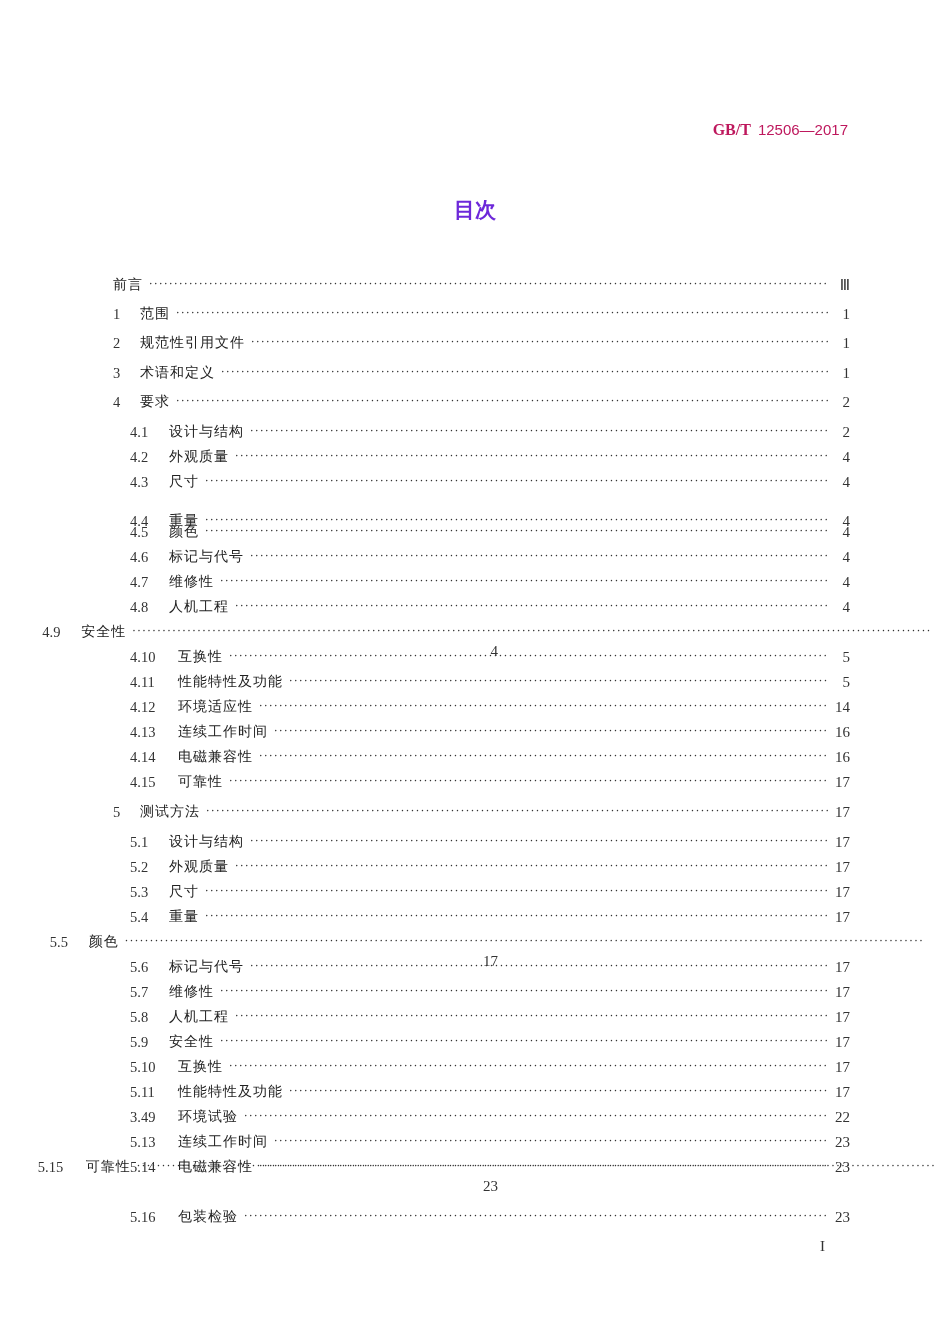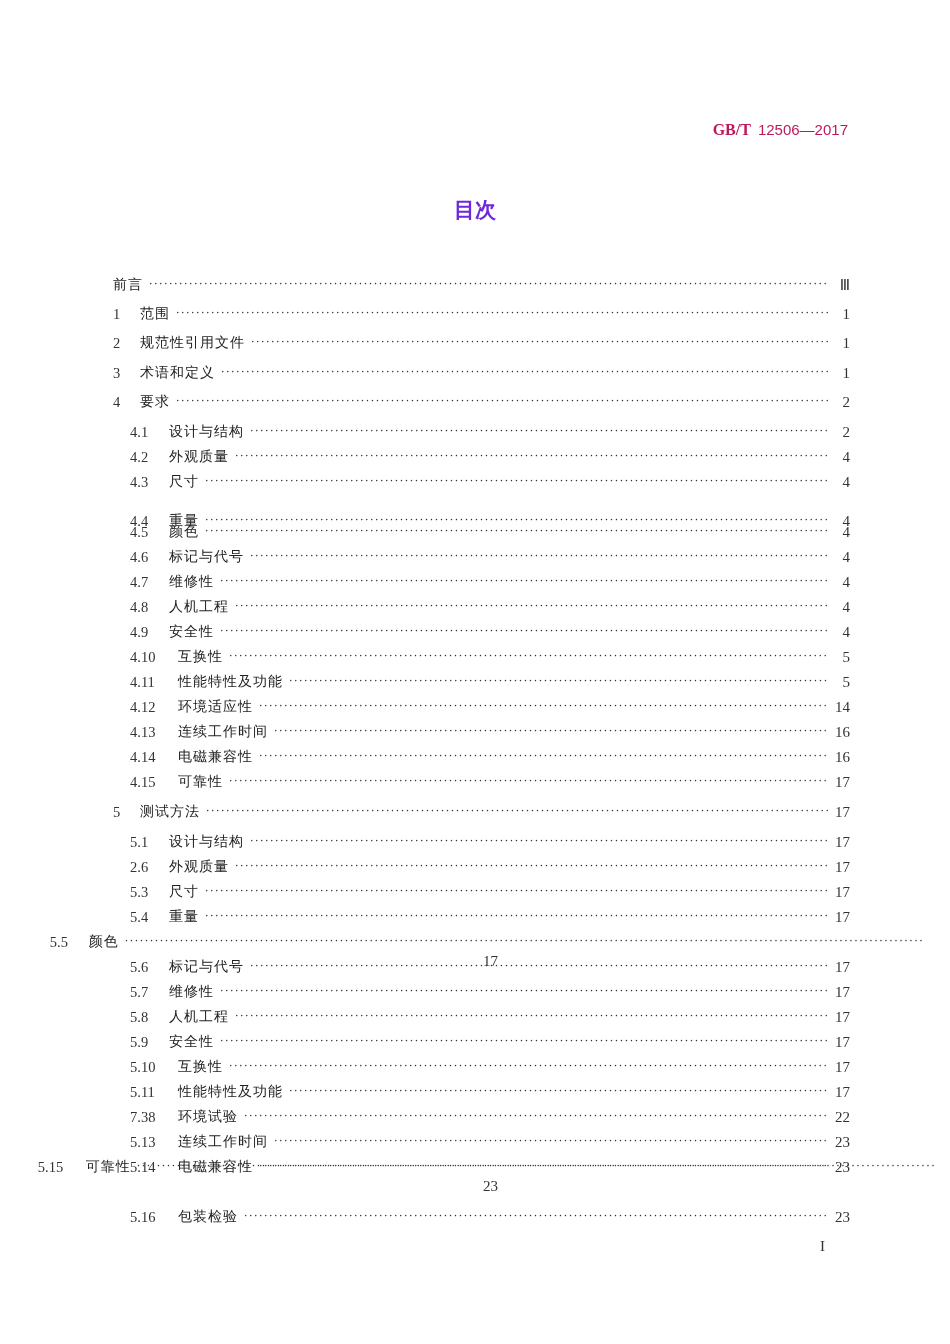--- a/index.html
+++ b/index.html
@@ -134,21 +134,21 @@
       <span class="page">4</span>
     </div>
     <div class="row l2" style="top: 322px;">
       <span class="lvl">
         <span class="no">4.8</span>
         <span class="label">人机工程</span>
         <span class="dots"></span>
       </span>
       <span class="page">4</span>
     </div>
-    <div class="row l2" style="top: 347px;">
+    <div class="row l2" style="top: 347px; flex-direction: column;">
       <span class="lvl">
         <span class="no">4.9</span>
         <span class="label">安全性</span>
         <span class="dots"></span>
       </span>
       <span class="page">4</span>
     </div>
     <div class="row l2 wide" style="top: 372px;">
       <span class="lvl">
         <span class="no">4.10</span>
@@ -208,21 +208,21 @@
     <div class="row l2" style="top: 557px;">
       <span class="lvl">
         <span class="no">5.1</span>
         <span class="label">设计与结构</span>
         <span class="dots"></span>
       </span>
       <span class="page">17</span>
     </div>
     <div class="row l2" style="top: 582px;">
       <span class="lvl">
-        <span class="no">2.6</span>
+        <span class="no">5.2</span>
         <span class="label">外观质量</span>
         <span class="dots"></span>
       </span>
       <span class="page">17</span>
     </div>
     <div class="row l2" style="top: 607px;">
       <span class="lvl">
         <span class="no">5.3</span>
         <span class="label">尺寸</span>
         <span class="dots"></span>
@@ -288,21 +288,21 @@
     <div class="row l2 wide" style="top: 807px;">
       <span class="lvl">
         <span class="no">5.11</span>
         <span class="label">性能特性及功能</span>
         <span class="dots"></span>
       </span>
       <span class="page">17</span>
     </div>
     <div class="row l2 wide" style="top: 832px;">
       <span class="lvl">
-        <span class="no">7.38</span>
+        <span class="no">3.49</span>
         <span class="label">环境试验</span>
         <span class="dots"></span>
       </span>
       <span class="page">22</span>
     </div>
     <div class="row l2 wide" style="top: 857px;">
       <span class="lvl">
         <span class="no">5.13</span>
         <span class="label">连续工作时间</span>
         <span class="dots"></span>

